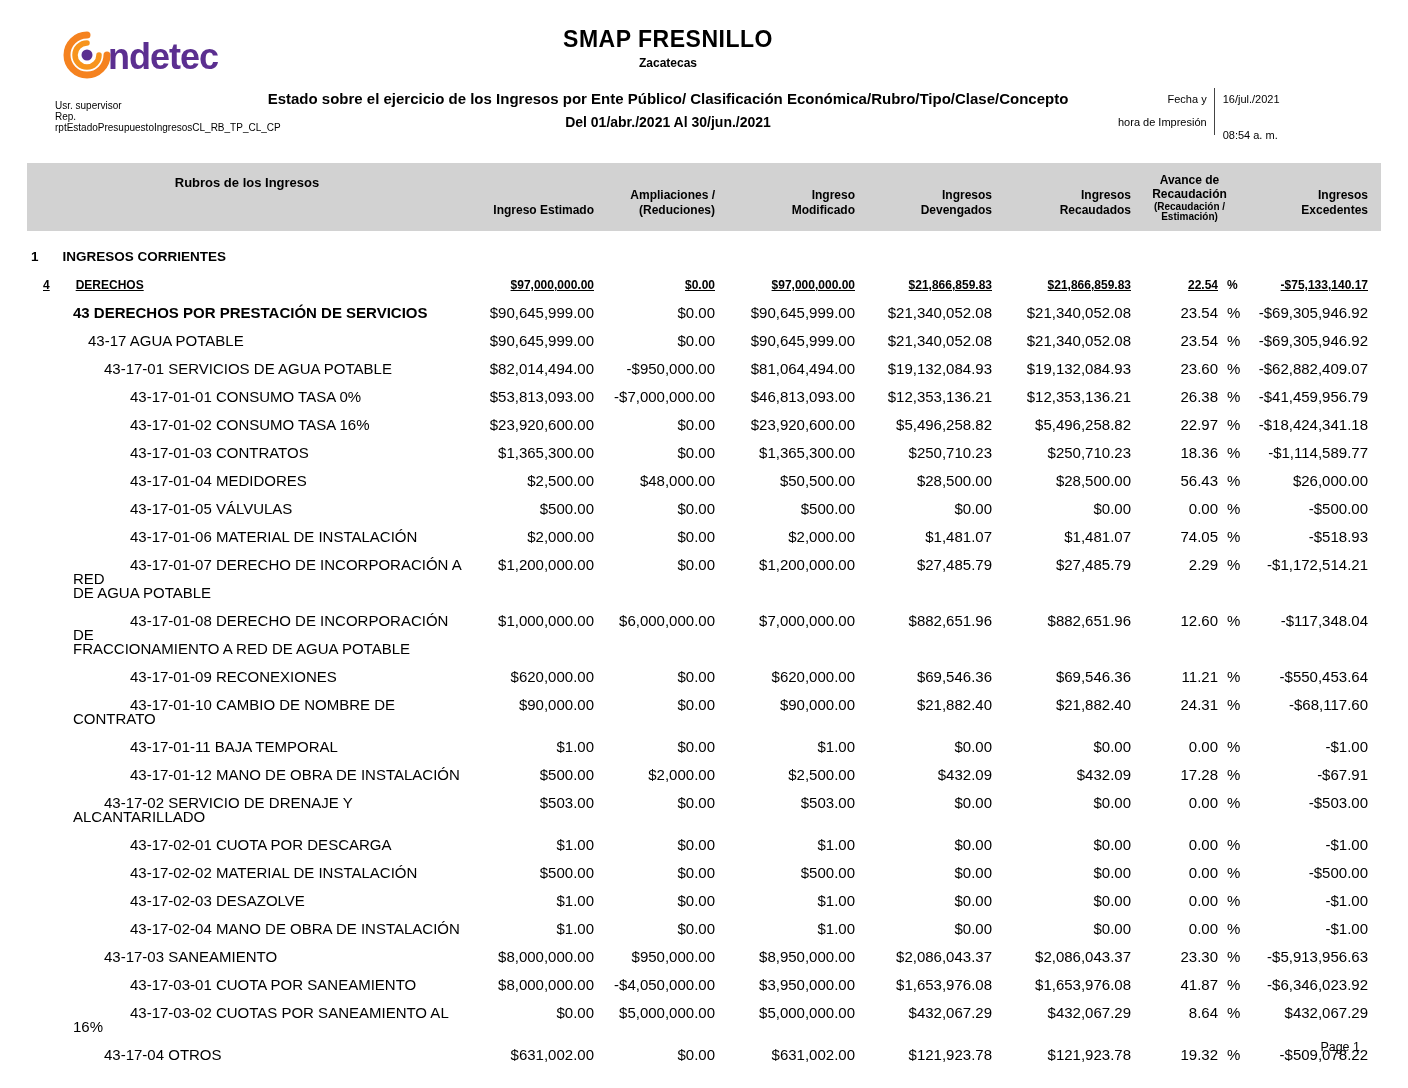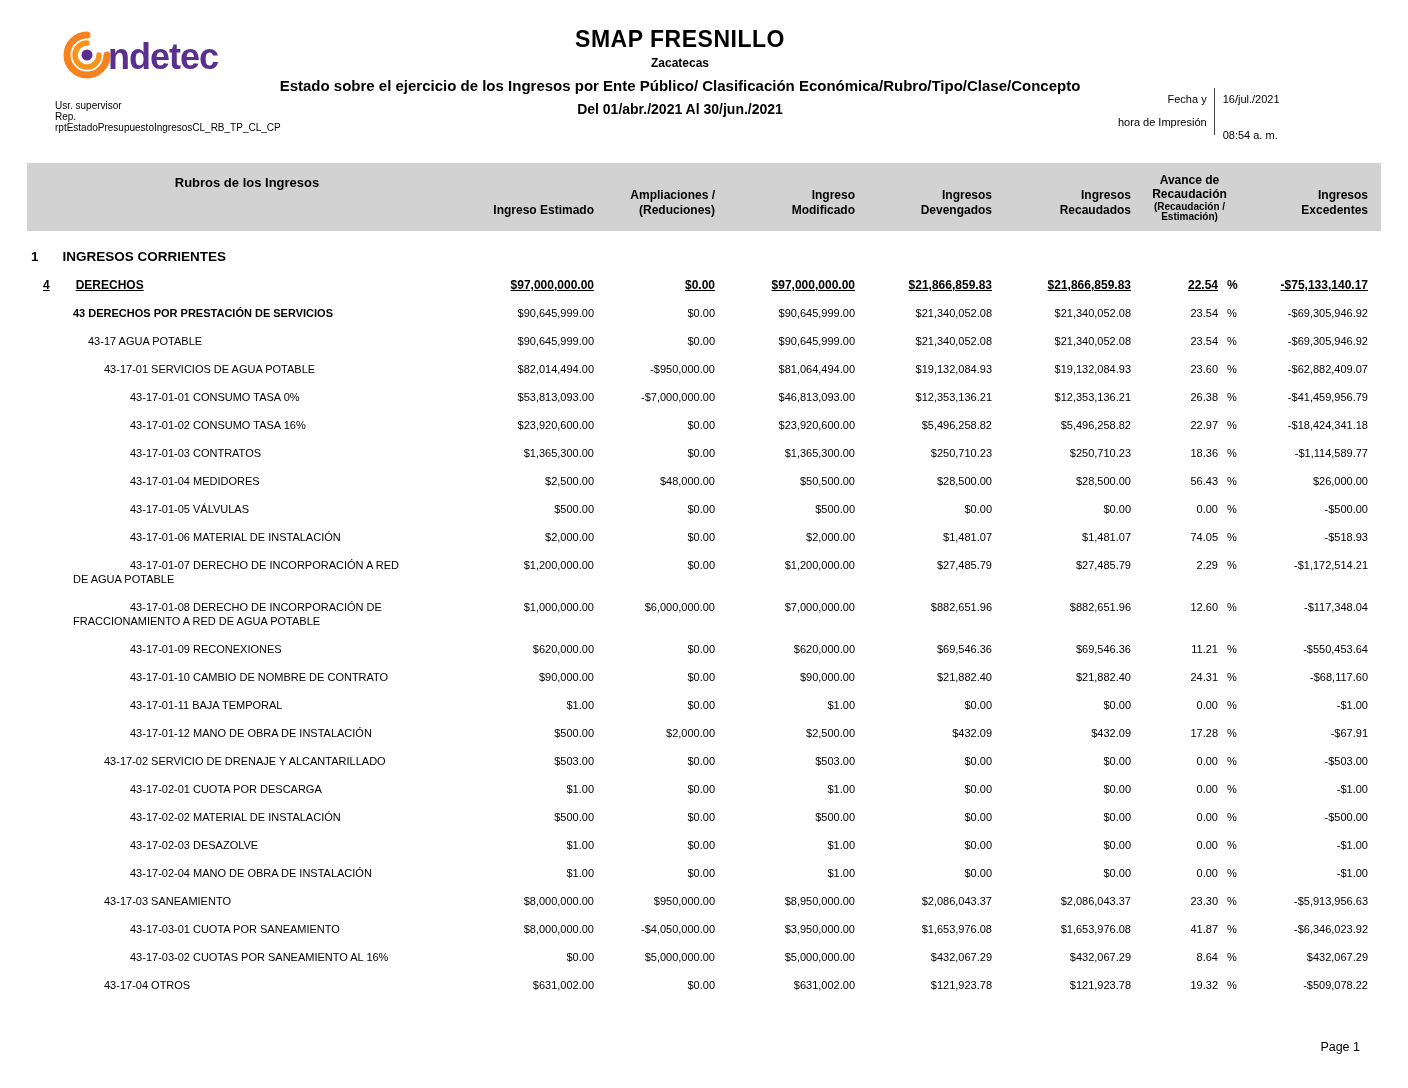--- a/index.html
+++ b/index.html
@@ -3,42 +3,42 @@
 <meta charset="utf-8">
 <style>
   * { box-sizing: border-box; margin: 0; padding: 0; }
   html, body { width: 1408px; height: 1088px; background: #ffffff; overflow: hidden;
     font-family: "Liberation Sans", sans-serif; color: #000; position: relative; }
 
   
   .page-header { position: relative; height: 163px; }
   .logo { position: absolute; left: 60px; top: 28px; display: flex; align-items: center; }
   .logo-text { font-size: 36px; font-weight: bold; color: #5b2f90; letter-spacing: -1px; margin-left: -6px; }
-  .title-block { position: absolute; top: 26px; left: 12px; width: 1336px; text-align: center; }
+  .title-block { position: absolute; top: 26px; left: 0; width: 1336px; text-align: center; }
   .report-title { font-size: 23px; font-weight: bold; letter-spacing: 0.5px; }
   .report-subtitle { font-size: 12px; font-weight: bold; margin-top: 3px; }
-  .report-heading { font-size: 15px; font-weight: bold; margin-top: 7px; }
+  .report-heading { font-size: 15px; font-weight: bold; margin-top: 20px; }
   .report-period { font-size: 14px; font-weight: bold; margin-top: 7px; }
   .user-meta { position: absolute; left: 55px; top: 100px; font-size: 10px; line-height: 11px; }
   .print-meta { position: absolute; left: 1118px; top: 88px; display: flex; font-size: 11px; justify-content: center; }
   .print-meta .labels { text-align: right; display: flex; flex-direction: column; row-gap: 11px; padding-top: 5px; }
   .print-meta .vline { width: 1px; background: #444; margin-left: 7px; height: 47px; }
   .print-meta .values { display: flex; flex-direction: column; row-gap: 24px; padding: 5px 0 0 8px; }
 
   
   .table { margin: 0 27px; }
   .grid { display: grid; grid-template-columns: 440px 127px 121px 140px 137px 139px 87px 30px 1fr; }
   .thead { background: #d2d2d2; height: 68px; align-items: end; }
   .th { font-weight: bold; font-size: 12px; line-height: 14.5px; text-align: right; padding-bottom: 14px; }
   .th-rubros { align-self: start; padding-top: 13px; text-align: center; font-size: 13px; }
   .th-avance { grid-column: 7 / span 2; align-self: center; text-align: center; padding-bottom: 0; }
   .th-avance .sub { font-size: 10px; line-height: 10px; font-weight: bold; }
   .th-exc { padding-right: 13px; }
 
-  .row { padding-top: 14px; line-height: 14px; font-size: 11px; align-items: start; }
+  .row { padding-top: 14px; line-height: 14px; font-size: 15px; align-items: start; }
   .c.num { text-align: right; }
   .c.exc { padding-right: 13px; }
   .c.pct { text-align: left; padding-left: 9px; }
   .c.label { text-align: left; white-space: pre-wrap; }
 
   .indent-2 { padding-left: 46px; text-indent: 0; }
   .indent-3 { padding-left: 46px; text-indent: 15px; }
   .indent-4 { padding-left: 46px; text-indent: 31px; }
   .indent-5 { padding-left: 46px; text-indent: 57px; }
 

